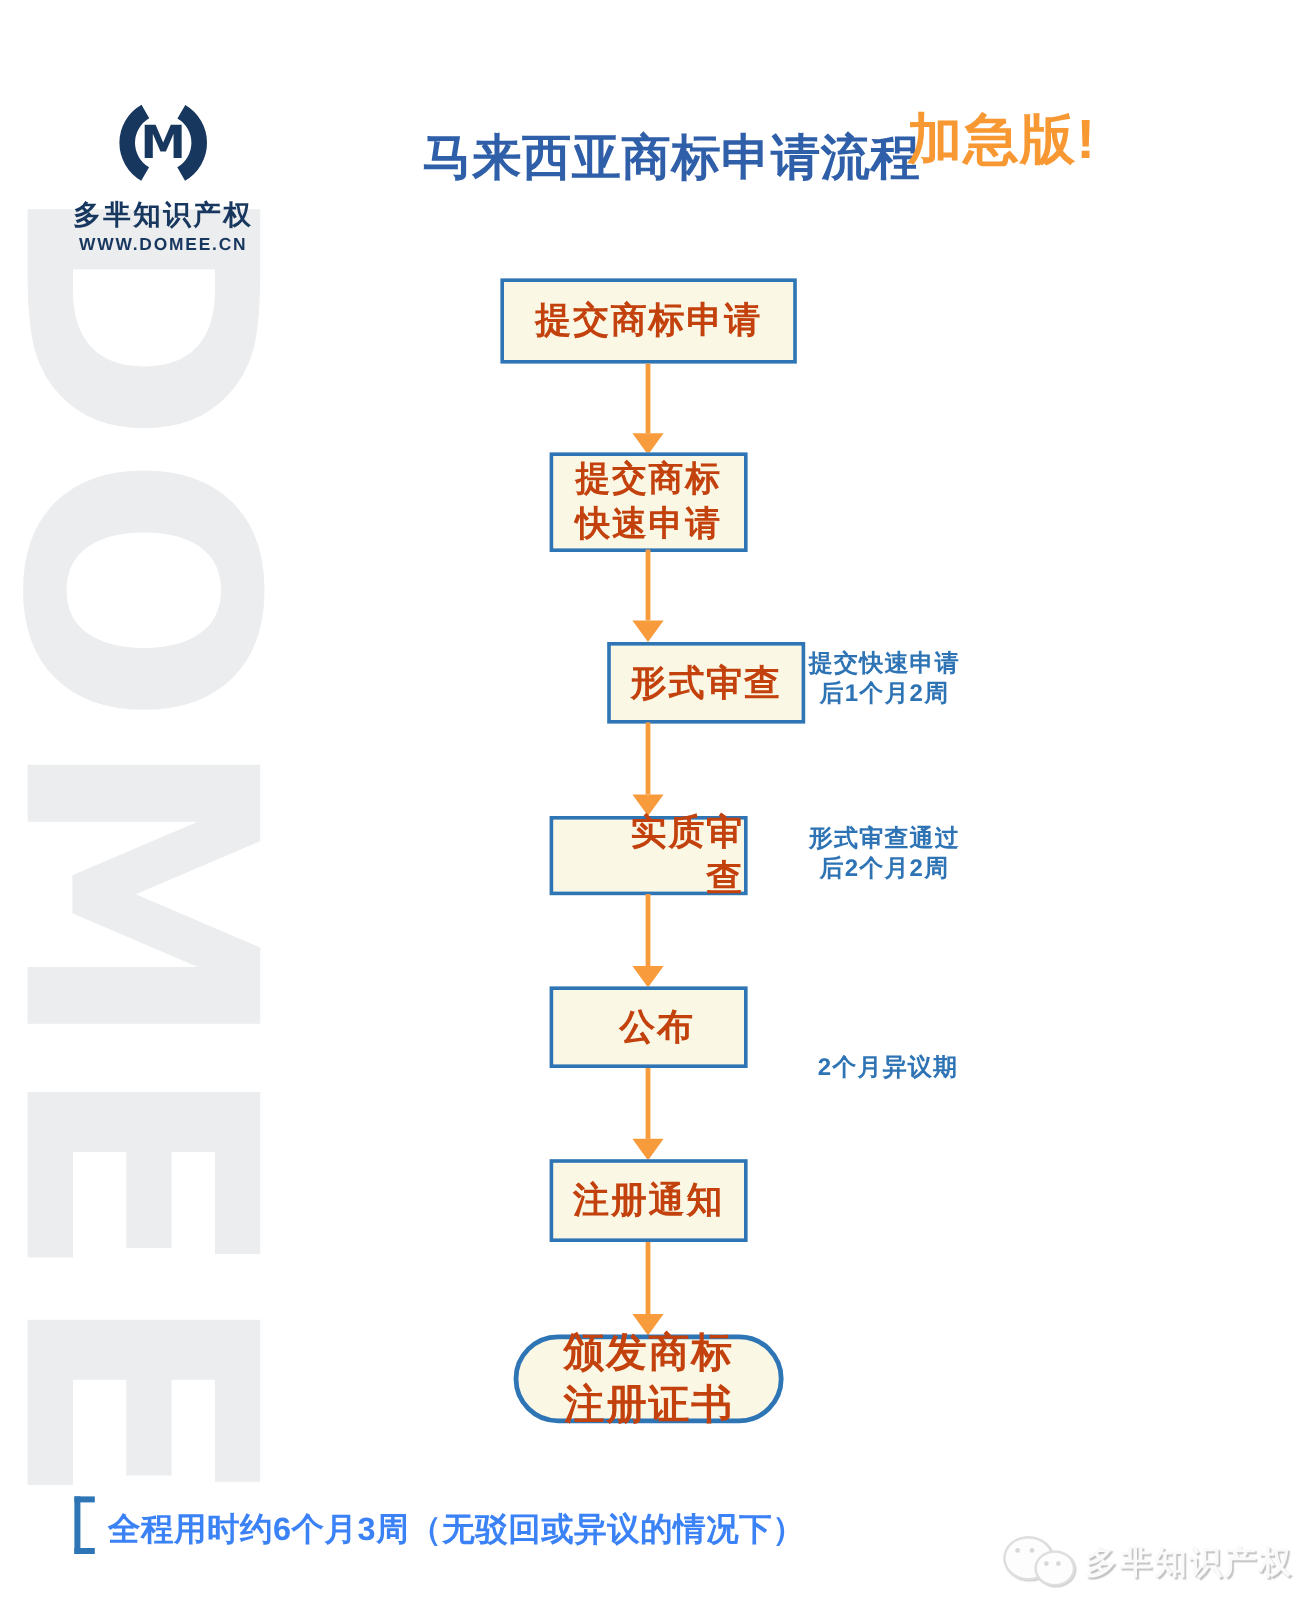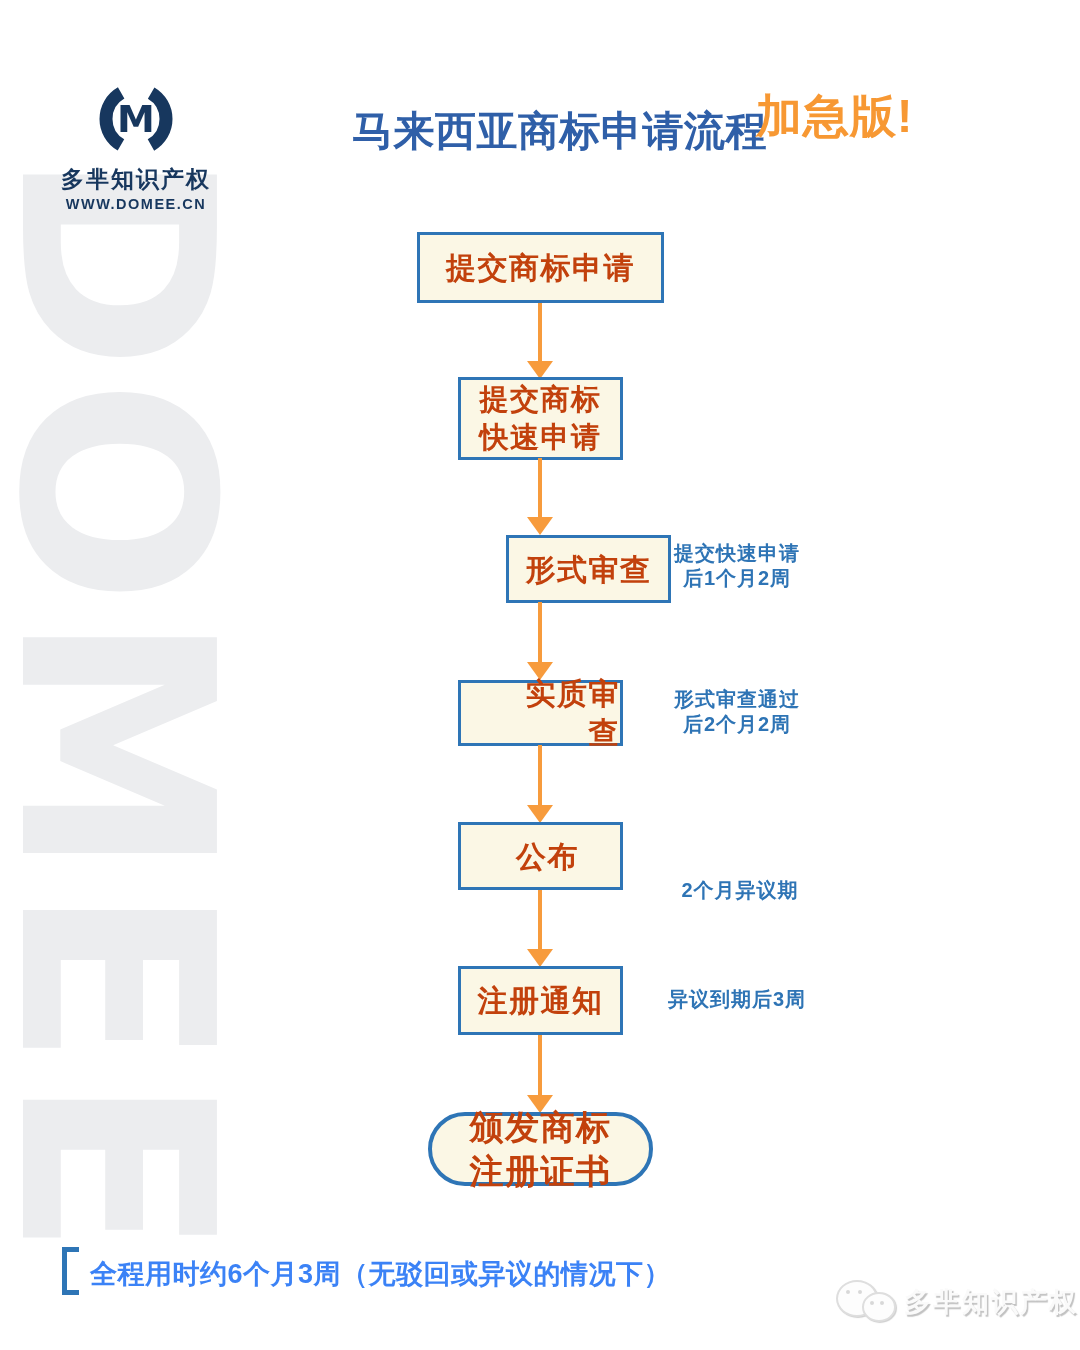--- a/index.html
+++ b/index.html
@@ -145,21 +145,20 @@
 
   <div class="node" style="left:458px; top:822px; width:165px; height:68px;padding-left:14px;">公布</div>
   <div class="note" style="left:630px; top:842px;margin-top:36px;">2个月异议期</div>
 
   <div class="arrow" style="top:890px; height:77px;">
     <div class="shaft"></div>
       <div class="head"></div>
   </div>
 
   <div class="node" style="left:458px; top:966px; width:165px; height:69px;">注册通知</div>
-  <div class="note" style="left:627px; top:987px;">异议到期后3周</div>
 
   <div class="arrow" style="top:1035px; height:78px;">
     <div class="shaft"></div>
       <div class="head"></div>
   </div>
 
   <div class="node pill" style="left:428px; top:1112px; width:225px; height:74px; font-size:34px;">颁发商标
 注册证书</div>
 
   <div class="bracket"></div>

